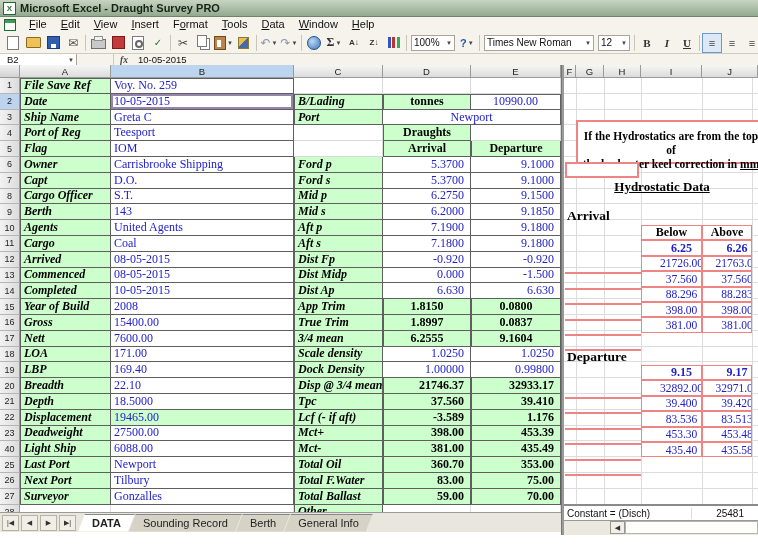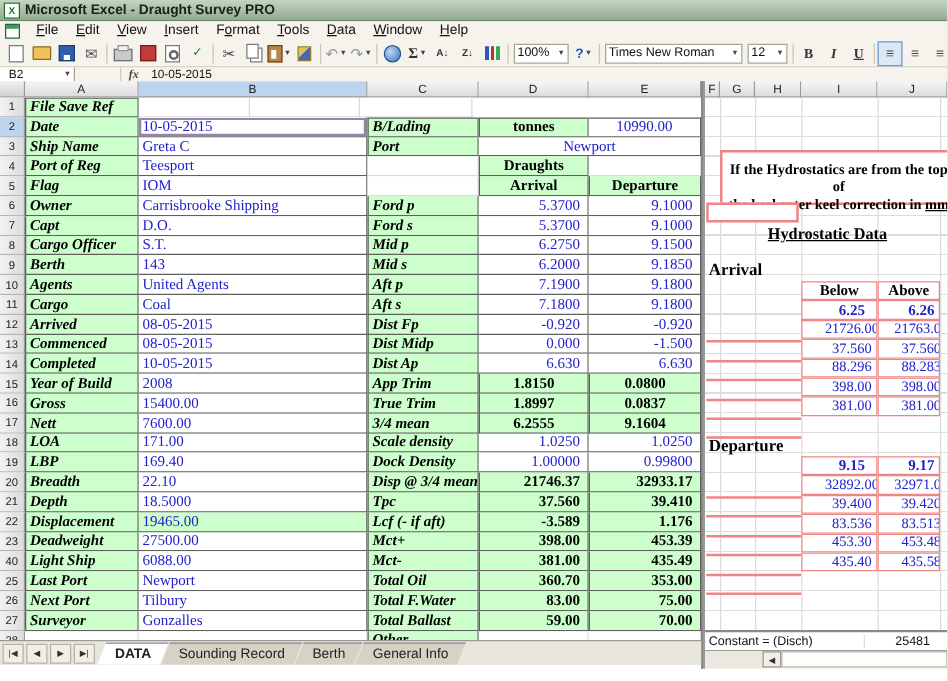--- a/index.html
+++ b/index.html
@@ -54,21 +54,21 @@
   .I-cut{font-size:12px;color:#444;}
   .I-copy{width:8px;height:10px;background:#fff;border:1px solid #7a7a7a;box-shadow:3px 3px 0 -1px #fff,3px 3px 0 0 #7a7a7a;margin-right:3px;margin-bottom:3px;}
   .I-paste{width:10px;height:12px;background:#b8854a;border:1px solid #6e4a1e;position:relative;}
   .I-paste::after{content:'';position:absolute;left:2px;top:3px;width:4px;height:7px;background:#fff;}
   .I-painter{width:9px;height:10px;background:linear-gradient(135deg,#e8c050 45%,#4868b0 45%);border:1px solid #8a7a30;}
   .I-globe{width:12px;height:12px;border-radius:50%;background:radial-gradient(circle at 35% 35%,#bcd8f0,#3a78c0);border:1px solid #1f4f8f;}
   .I-chart{width:12px;height:11px;background:linear-gradient(to right,#3355bb 0 3px,transparent 3px 4.5px,#bb3333 4.5px 7.5px,transparent 7.5px 9px,#33aa55 9px 12px);}
   
   .fxbar{position:absolute;left:0;top:54px;width:758px;height:11px;background:#f5f3eb;
     border-bottom:1px solid #b8b4a8;display:flex;align-items:center;font-size:9.5px;color:#111;}
-  .namebox{width:60px;height:11px;background:#fff;border-right:1px solid #a8a49a;display:flex;align-items:center;padding-left:7px;box-sizing:border-box;}
+  .namebox{width:77px;height:11px;background:#fff;border-right:1px solid #a8a49a;display:flex;align-items:center;padding-left:7px;box-sizing:border-box;}
   .namebox .drp{margin-left:auto;margin-right:2px;}
   .nbfill{width:36px;height:11px;border-right:1px solid #cfcbbd;}
   .fxlab{font:italic bold 9.5px "Liberation Serif",serif;color:#444;padding:0 6px;}
   .fxval{padding-left:4px;}
   .leftpane{position:absolute;left:0;top:65px;width:561px;height:447px;overflow:hidden;background:#fff;}
   .chrow{display:flex;height:13px;}
   .ch{box-sizing:border-box;height:13px;background:linear-gradient(#f6f6f6,#dcdcdc);
       border-right:1px solid #9a9a9a;border-bottom:1px solid #9a9a9a;
       font-size:9.5px;color:#222;display:flex;align-items:center;justify-content:center;}
   .ch.sel{background:#bcd4ee;}
@@ -292,20 +292,21 @@
         <div class="ch" style="width: 91px;">A</div>
         <div class="ch sel" style="width: 183px;">B</div>
         <div class="ch" style="width: 89px;">C</div>
         <div class="ch" style="width: 88px;">D</div>
         <div class="ch" style="width: 90px;">E</div>
       </div>
     <div id="rows">
         <div class="row">
           <div class="rh">1</div>
           <div class="cell lbl la t">File Save Ref</div>
+          <div class="cell val lb t">Voy. No. 259</div>
           <div class="cell plain lc"></div>
           <div class="cell plain ld"></div>
           <div class="cell plain le"></div>
         </div>
         <div class="row">
           <div class="rh sel">2</div>
           <div class="cell lbl la">Date</div>
           <div class="cell val lb selcell">10-05-2015</div>
           <div class="cell lbl lc t">B/Lading</div>
           <div class="cell gb center ld t">tonnes</div>

